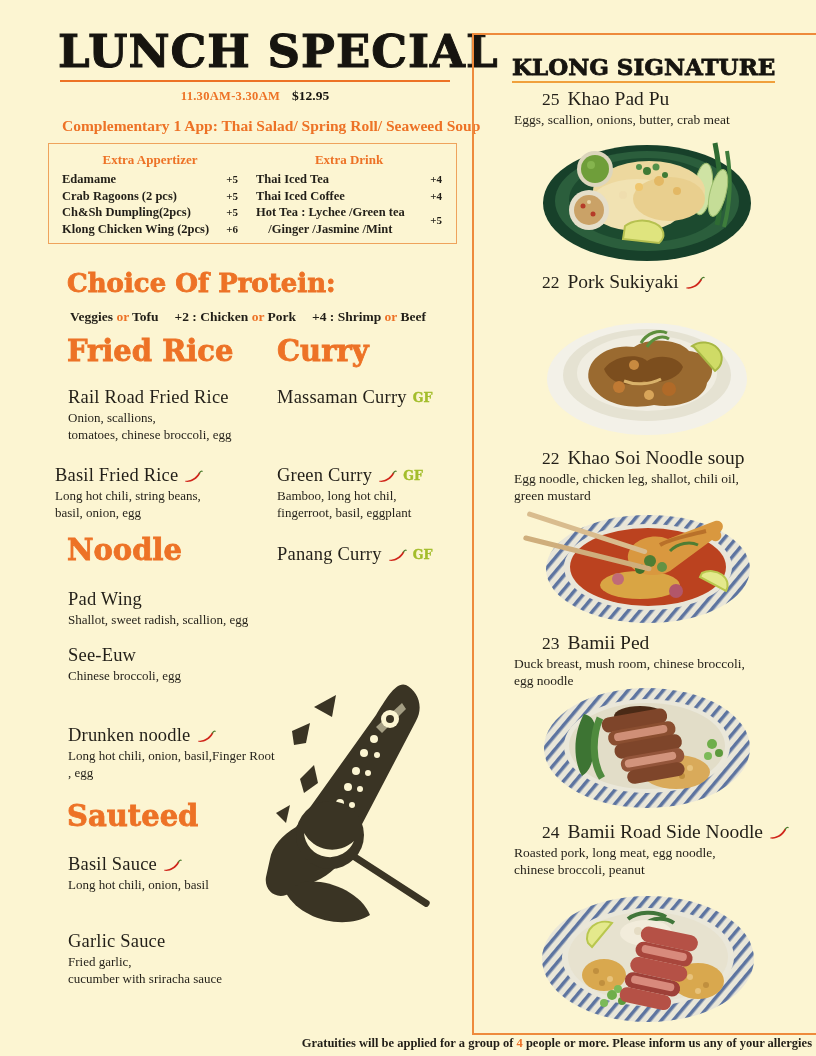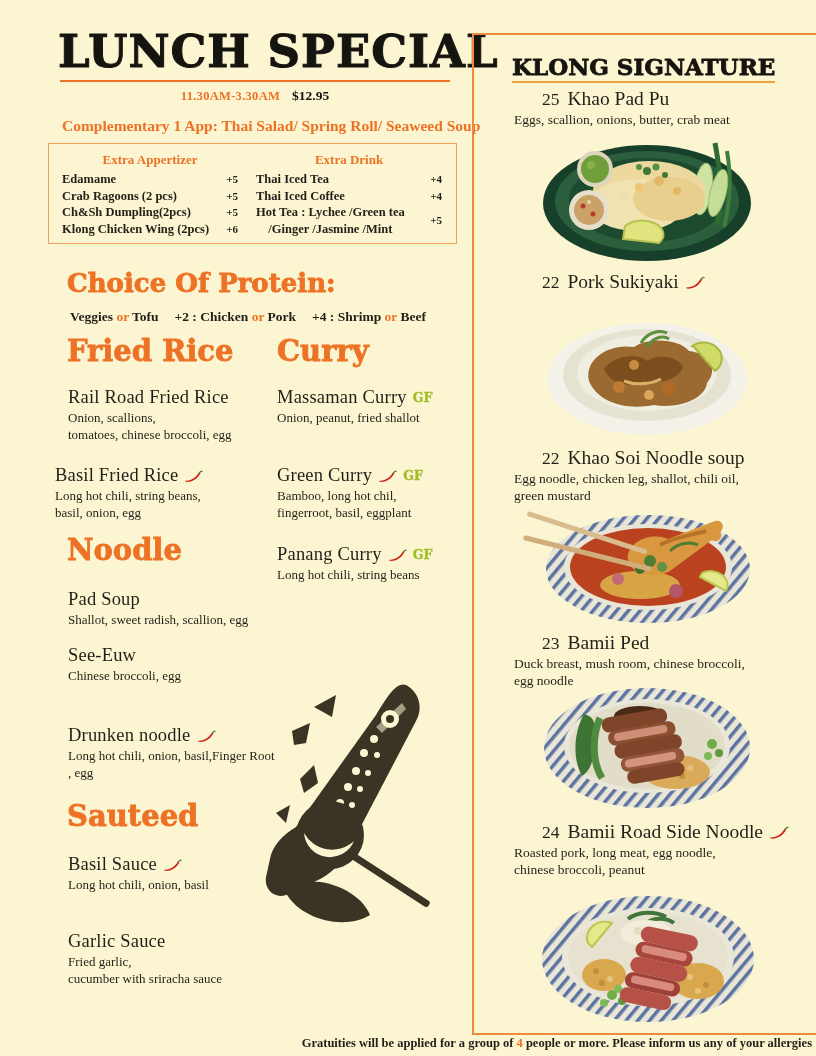--- a/index.html
+++ b/index.html
@@ -162,21 +162,20 @@
   </div>
   <div class="mi-desc">Long hot chili, string beans,
 basil, onion, egg</div>
 </div>
 
 <div class="abs mi" style="left:277px;top:387px;">
   <div class="mi-name">
       <span>Massaman Curry</span>
     <span class="gf">GF</span>
     </div>
-  <div class="mi-desc">Onion, peanut, fried shallot</div>
 </div>
 <div class="abs mi" style="left:277px;top:465px;">
   <div class="mi-name">
       <span>Green Curry</span>
     <svg class="chili" viewBox="0 0 22 16" width="19" height="14">
         <path d="M1.5 13.5 C8 14.5 15 11 18.5 4.5 C19.3 3 18 1.6 17 3 C13.5 9.5 7.5 12.3 1.5 12.3 Z" fill="#d0251a"></path>
         <path d="M18 3.6 C18.6 2 20 1 21 1.4" stroke="#4c7d2e" stroke-width="1.4" fill="none" stroke-linecap="round"></path>
       </svg>
     <span class="gf">GF</span>
     </div>
@@ -185,26 +184,25 @@
 </div>
 <div class="abs mi" style="left:277px;top:544px;">
   <div class="mi-name">
       <span>Panang Curry</span>
     <svg class="chili" viewBox="0 0 22 16" width="19" height="14">
         <path d="M1.5 13.5 C8 14.5 15 11 18.5 4.5 C19.3 3 18 1.6 17 3 C13.5 9.5 7.5 12.3 1.5 12.3 Z" fill="#d0251a"></path>
         <path d="M18 3.6 C18.6 2 20 1 21 1.4" stroke="#4c7d2e" stroke-width="1.4" fill="none" stroke-linecap="round"></path>
       </svg>
     <span class="gf">GF</span>
     </div>
-  <div class="mi-desc">Long hot chili, string beans</div>
 </div>
 
 <div class="abs mi" style="left:68px;top:589px;">
   <div class="mi-name">
-      <span>Pad Soup</span>
+      <span>Pad Wing</span>
     </div>
   <div class="mi-desc" style="width:230px;">Shallot, sweet radish, scallion, egg</div>
 </div>
 <div class="abs mi" style="left:68px;top:645px;">
   <div class="mi-name">
       <span>See-Euw</span>
     </div>
   <div class="mi-desc">Chinese broccoli, egg</div>
 </div>
 <div class="abs mi" style="left:68px;top:725px;">

